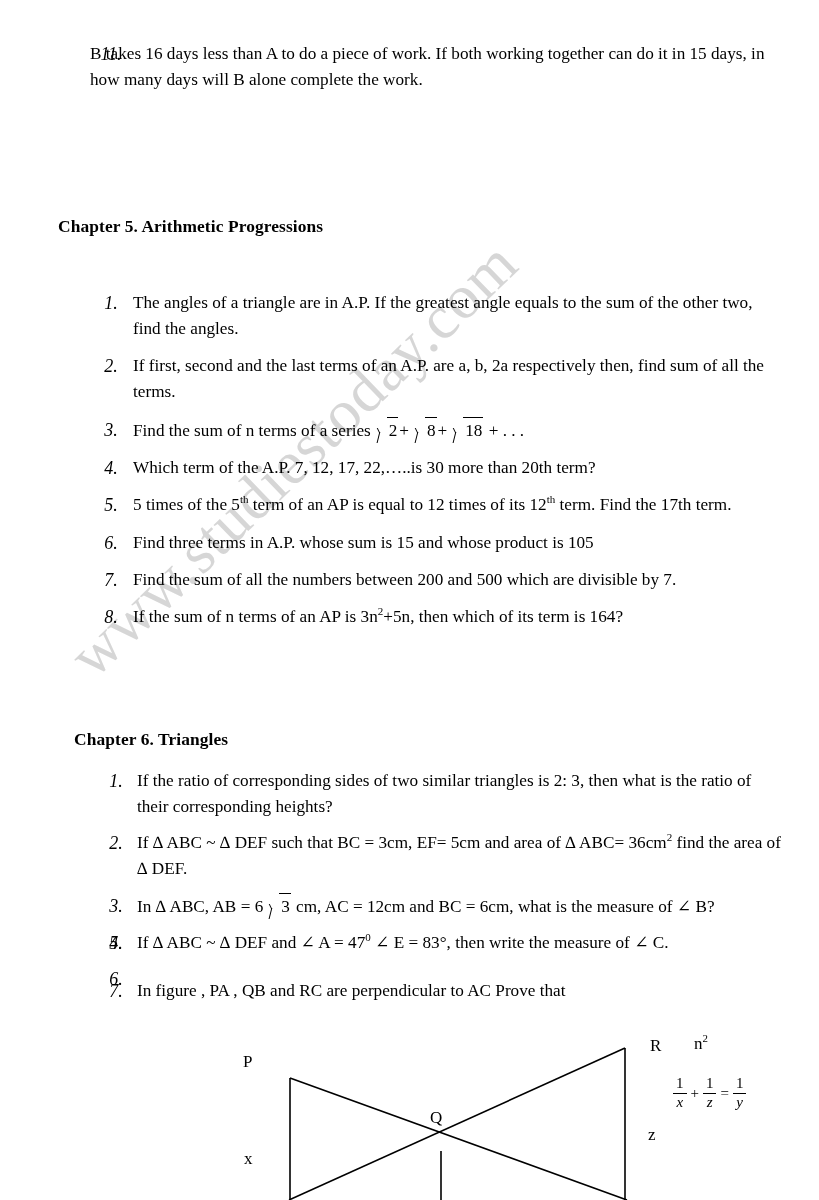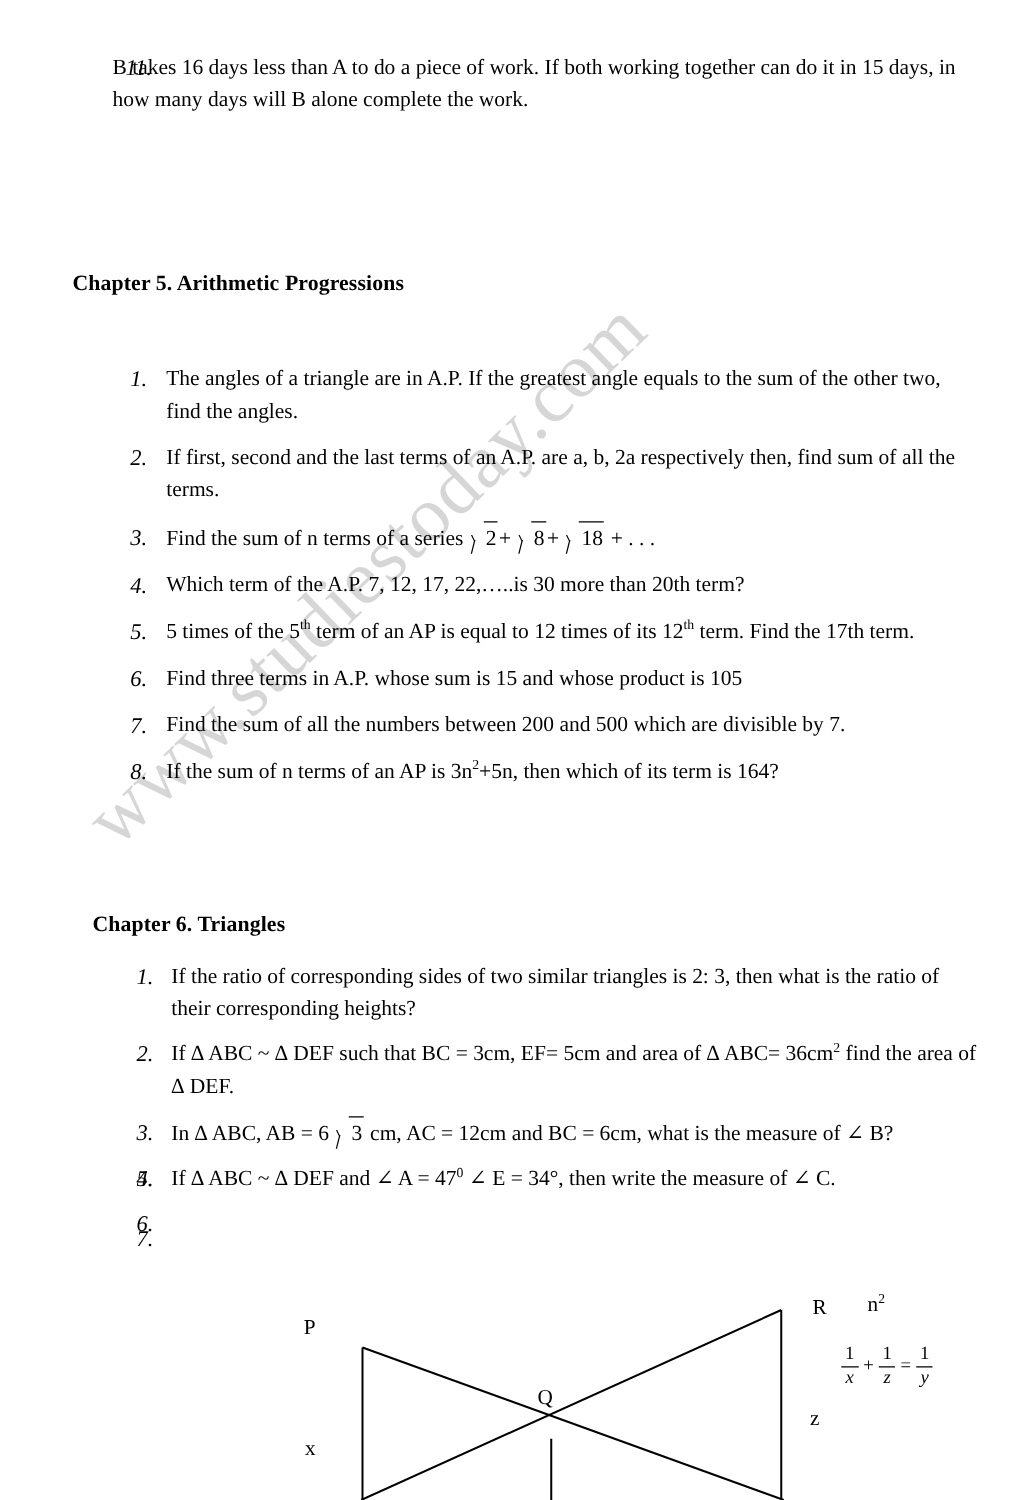--- a/index.html
+++ b/index.html
@@ -315,24 +315,25 @@
       </div>
       <div class="q-item">
         <span class="q-num">3.</span>
         <span class="q-text"><span>In ∆ ABC, AB = 6 </span><span class="sqrt"><span class="rad">3</span></span><span> cm, AC = 12cm and BC = 6cm, what is the measure of  ∠ B?</span></span>
       </div>
       <div class="q-item">
         <span class="q-num">4.</span>
       </div>
       <div class="q-item">
         <span class="q-num">5.</span>
-        <span class="q-text"><span>If ∆ ABC ~ ∆ DEF and ∠ A = 47</span><sup>0</sup><span> ∠ E = 34°, then write the measure of ∠ C.</span></span>
+        <span class="q-text"><span>If ∆ ABC ~ ∆ DEF and ∠ A = 47</span><sup>0</sup><span> ∠ E = 83°, then write the measure of ∠ C.</span></span>
       </div>
       <div class="q-item">
         <span class="q-num">6.</span>
       </div>
       <div class="q-item">
         <span class="q-num">7.</span>
+        <span class="q-text">In figure , PA , QB and RC are perpendicular to AC Prove that</span>
       </div>
     </div>
 
   </div>
 </div>
 
 </body></html>

